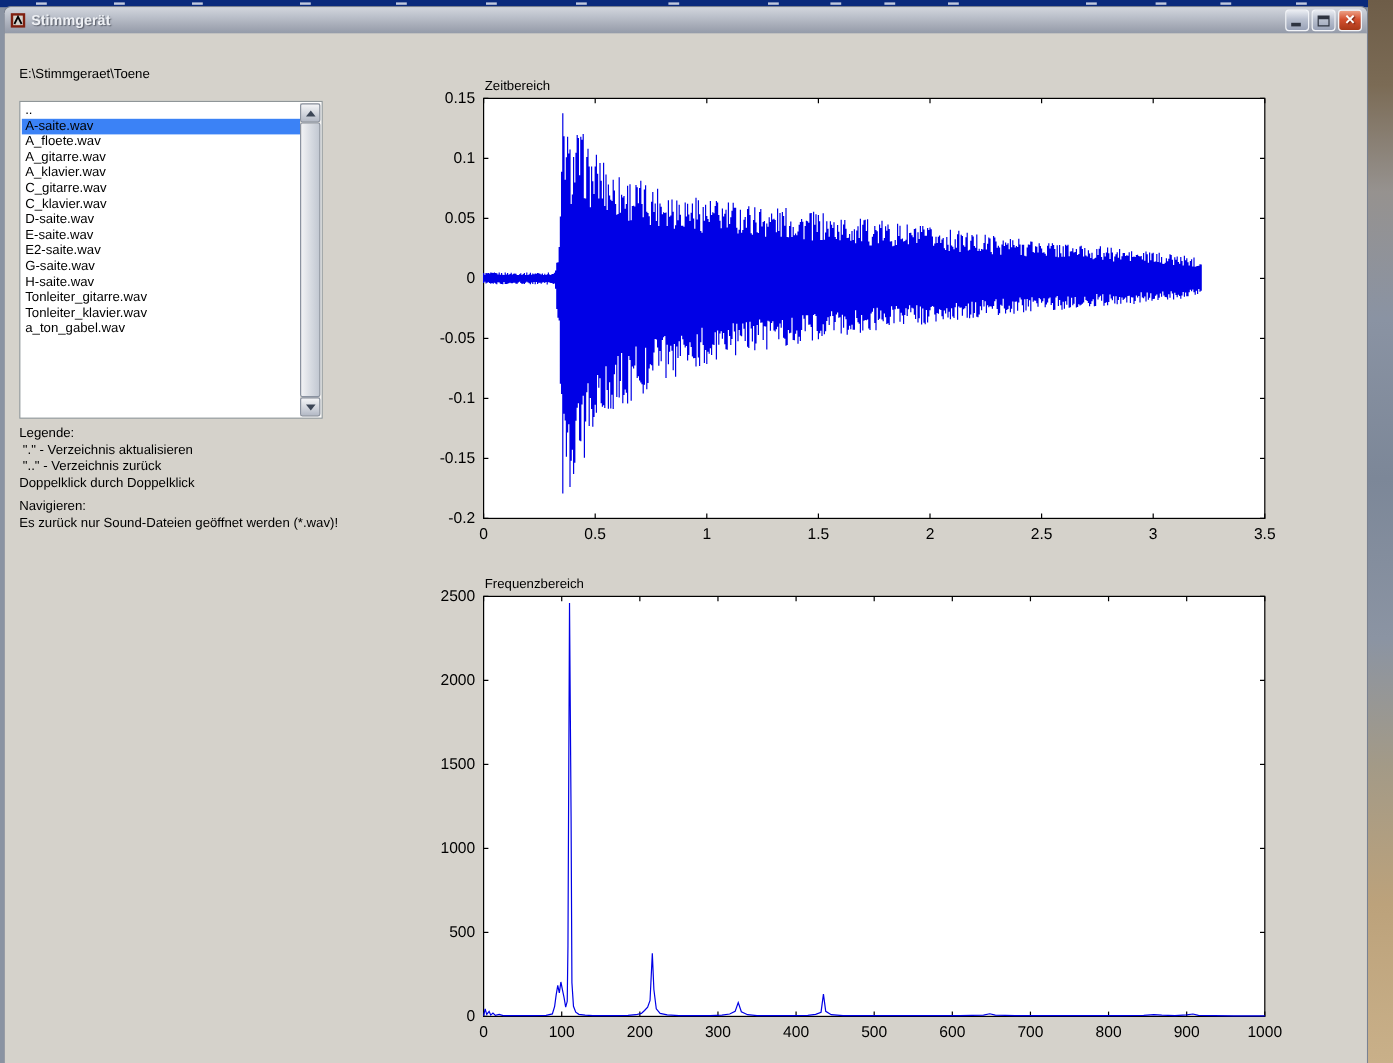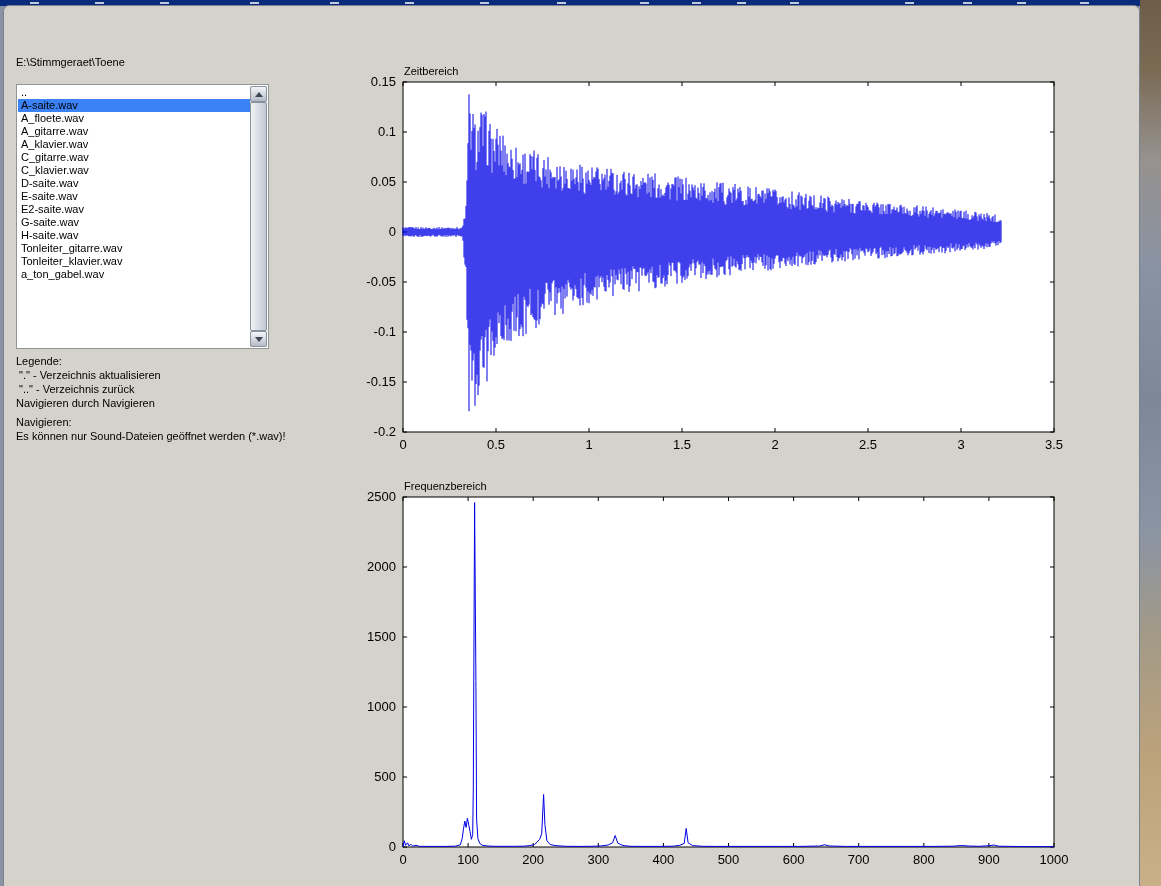--- a/index.html
+++ b/index.html
@@ -78,20 +78,38 @@
       <span class="mark" style="left:790px"></span>
     <span class="mark" style="left:905px"></span>
       <span class="mark" style="left:963px"></span>
     <span class="mark" style="left:1017px"></span>
       <span class="mark" style="left:1080px"></span>
   </div>
   <div class="desktop-right"></div>
 
   <div class="window">
 
+    <div class="titlebar">
+      <svg class="app-icon" viewBox="0 0 14 14">
+        <rect x="1" y="1" width="12" height="12" fill="#802010"></rect>
+        <rect x="3" y="3" width="8" height="8" fill="#d5d2cb"></rect>
+        <path d="M4 10 L7 4 L10 10" stroke="#000" stroke-width="1.5" fill="none"></path>
+      </svg>
+      <span class="title">Stimmgerät</span>
+      <span class="tb-spacer"></span>
+      <span class="winbtn btn-min">
+          <span class="glyph-min"></span>
+        </span>
+      <span class="winbtn btn-max">
+          <span class="glyph-max"></span>
+        </span>
+      <span class="winbtn btn-close">
+          <span class="glyph-close">✕</span>
+        </span>
+    </div>
 
     <div class="client">
 
       <div class="path-label txt" style="left:12px; top:28px;">E:\Stimmgeraet\Toene</div>
 
       <div class="listbox" style="top:56px;">
         <div class="list-items">
             <div class="list-item">..</div>
             <div class="list-item selected">A-saite.wav</div>
             <div class="list-item">A_floete.wav</div>
@@ -115,24 +133,24 @@
           <div class="sb-thumb"></div>
           <div class="sb-btn sb-down">
               <span class="tri-down"></span>
             </div>
         </div>
       </div>
 
       <div class="txt" style="left:12px; top:327px;">Legende:</div>
       <div class="txt" style="left:15px; top:341px;">"."  - Verzeichnis aktualisieren</div>
       <div class="txt" style="left:15px; top:355px;">".." - Verzeichnis zurück</div>
-      <div class="txt" style="left:12px; top:369px;">Navigieren durch Navigieren</div>
+      <div class="txt" style="left:12px; top:369px;">Doppelklick durch Doppelklick</div>
 
       <div class="txt" style="left:12px; top:388px;">Navigieren:</div>
-      <div class="txt" style="left:12px; top:402px;">Es können nur Sound-Dateien geöffnet werden (*.wav)!</div>
+      <div class="txt" style="left:12px; top:402px;">Es zurück nur Sound-Dateien geöffnet werden (*.wav)!</div>
 
       <svg class="chart-svg" style="left:336px; top:32px;" width="732" height="404">
           <rect x="63" y="22" width="651" height="350" fill="#ffffff" stroke="#000000" stroke-width="1"></rect>
           <line x1="63" y1="372" x2="63" y2="368" stroke="#000"></line>
           <line x1="63" y1="22" x2="63" y2="26" stroke="#000"></line>
           <text x="63" y="389" text-anchor="middle" class="tick">0</text>
           <line x1="156" y1="372" x2="156" y2="368" stroke="#000"></line>
           <line x1="156" y1="22" x2="156" y2="26" stroke="#000"></line>
           <text x="156" y="389" text-anchor="middle" class="tick">0.5</text>
           <line x1="249" y1="372" x2="249" y2="368" stroke="#000"></line>

